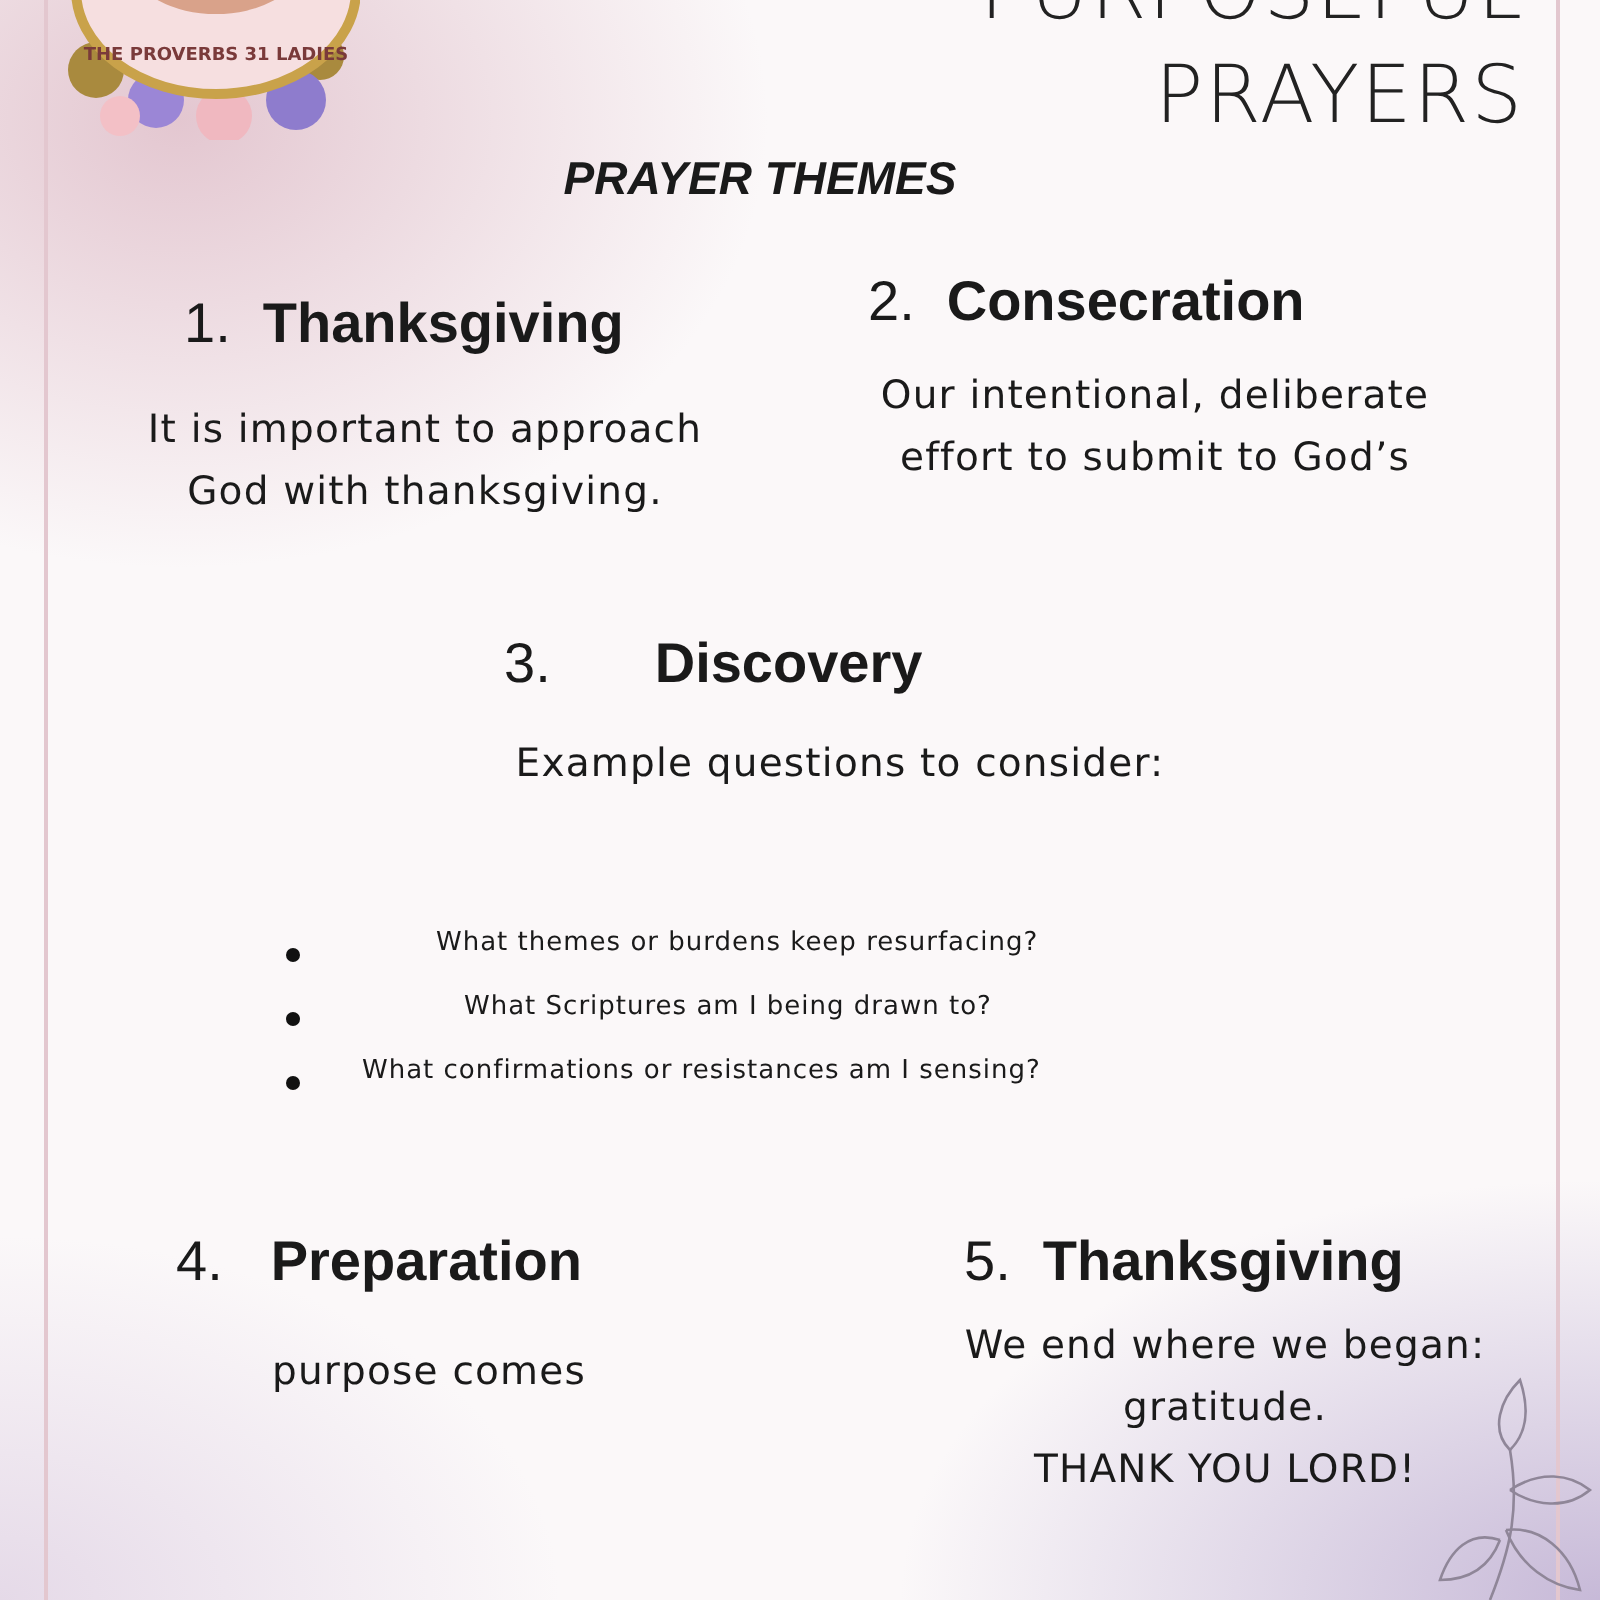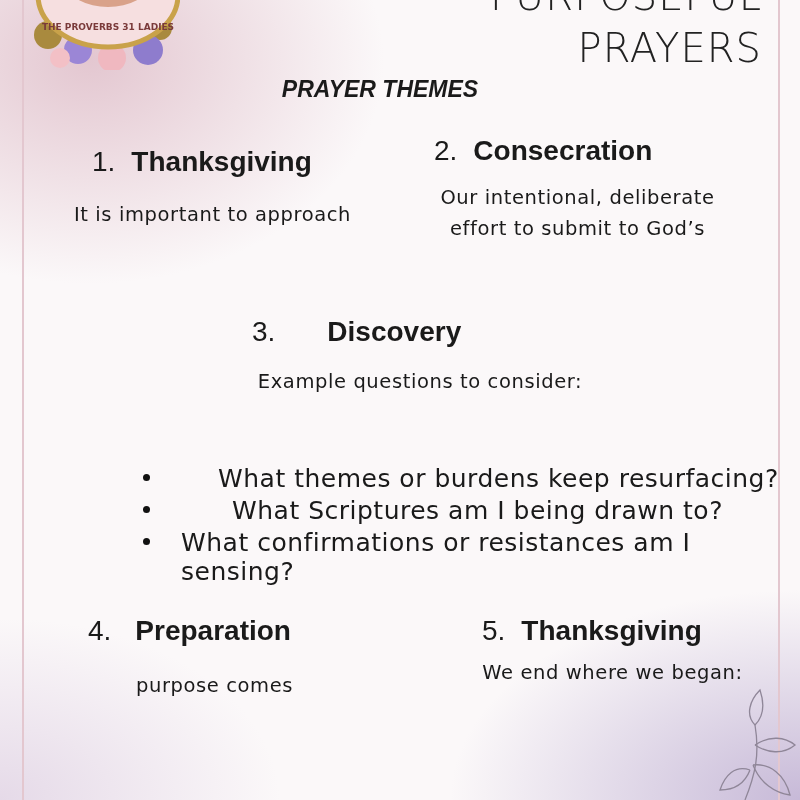--- a/index.html
+++ b/index.html
@@ -11,21 +11,21 @@
       #fbf8f9;}
   .vline{position:absolute;top:0;bottom:0;width:2px;background:#e3c7cf;}
   .logo{position:absolute;left:20px;top:-60px;width:160px;height:130px;}
   .title{position:absolute;right:38px;top:-30px;text-align:right;font-family:"DejaVu Sans",sans-serif;font-weight:200;font-size:40px;line-height:52px;letter-spacing:1px;color:#222;}
   .themes{position:absolute;left:0;width:760px;top:76px;text-align:center;font-family:"Liberation Sans",sans-serif;font-weight:bold;font-style:italic;font-size:23px;}
   .head{position:absolute;font-size:28px;font-family:"Liberation Sans",sans-serif;}
   .num{font-weight:normal;margin-right:16px;}
   .name{font-weight:bold;}
   .body{position:absolute;text-align:center;font-size:19.5px;line-height:31px;letter-spacing:0.6px;}
   ul{list-style:none;margin:0;padding:0;}
-  .bl{position:absolute;font-size:25px;letter-spacing:0.5px;}
+  .bl{position:absolute;font-size:13px;letter-spacing:0.5px;}
   .dot{position:absolute;left:143px;width:7px;height:7px;border-radius:50%;background:#111;}
 </style>
 </head>
 <body>
 
 <div class="vline" style="left:22px;"></div>
 <div class="vline" style="left:778px;"></div>
 
 <svg class="logo" viewBox="0 0 160 130">
   <circle cx="28" cy="95" r="14" fill="#a98a3e"></circle>
@@ -43,20 +43,21 @@
   <div>PURPOSEFUL</div>
   <div>PRAYERS</div>
 </div>
 <div class="themes">PRAYER THEMES</div>
 
 <div class="head" style="left:92px;top:146px;">
   <span class="num">1.</span><span class="name">Thanksgiving</span>
 </div>
 <div class="body" style="left:40px;width:345px;top:199px;">
   <div>It is important to approach</div>
+  <div>God with thanksgiving.</div>
 </div>
 
 <div class="head" style="left:434px;top:135px;">
   <span class="num">2.</span><span class="name">Consecration</span>
 </div>
 <div class="body" style="left:405px;width:345px;top:182px;">
   <div>Our intentional, deliberate</div>
   <div>effort to submit to God’s</div>
 </div>
 
@@ -86,20 +87,22 @@
 </div>
 <div class="body" style="left:42px;width:345px;top:670px;">
   <div>purpose comes</div>
 </div>
 
 <div class="head" style="left:482px;top:615px;">
   <span class="num">5.</span><span class="name">Thanksgiving</span>
 </div>
 <div class="body" style="left:440px;width:345px;top:657px;">
   <div>We end where we began:</div>
+  <div>gratitude.</div>
+  <div>THANK YOU LORD!</div>
 </div>
 
 <svg style="position:absolute;left:715px;top:685px;" width="85" height="115" viewBox="0 0 85 115">
   <g fill="none" stroke="#8f8698" stroke-width="1.3">
     <path d="M30 115 C40 90 45 70 40 40"></path>
       <path d="M40 40 C30 30 35 15 45 5 C50 20 48 32 40 40"></path>
     <path d="M40 60 C55 50 70 52 80 60 C68 70 52 68 40 60"></path>
     <path d="M35 85 C20 80 10 90 5 105 C20 105 30 98 35 85"></path>
     <path d="M38 80 C55 78 70 90 75 110 C60 108 45 98 38 80"></path>
   </g>

